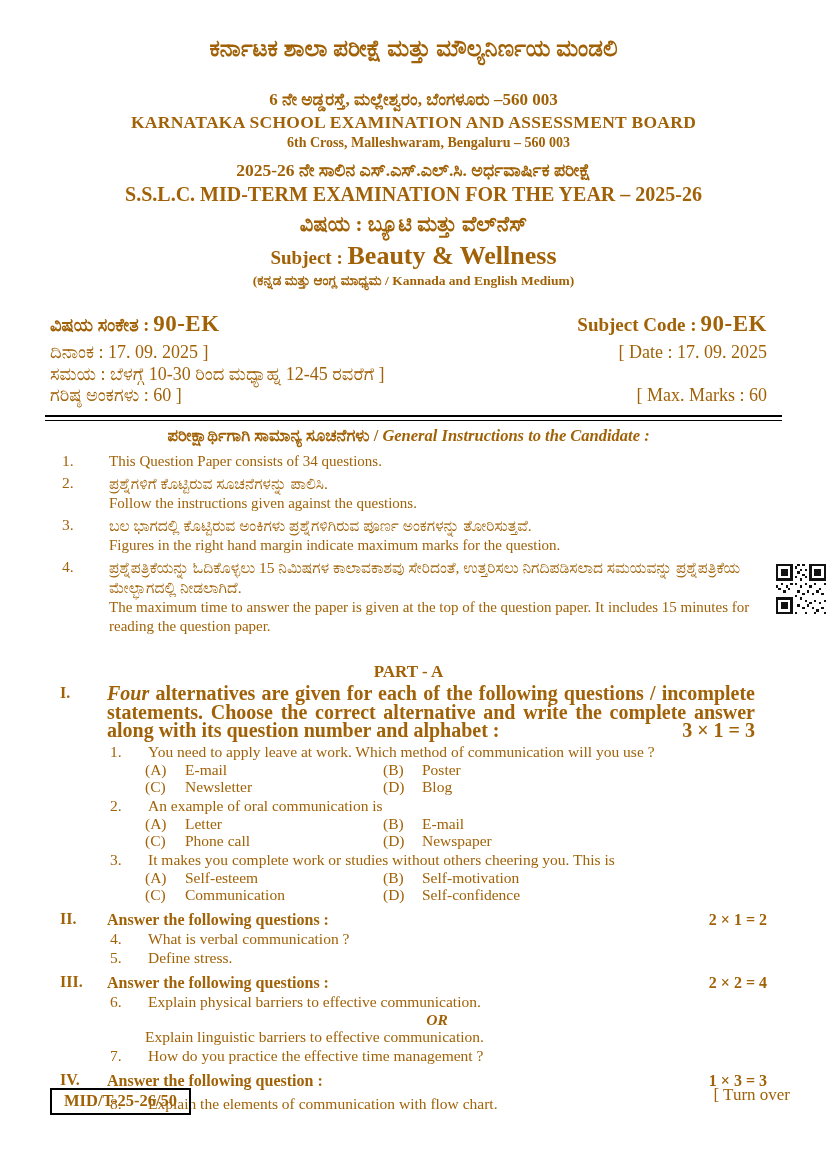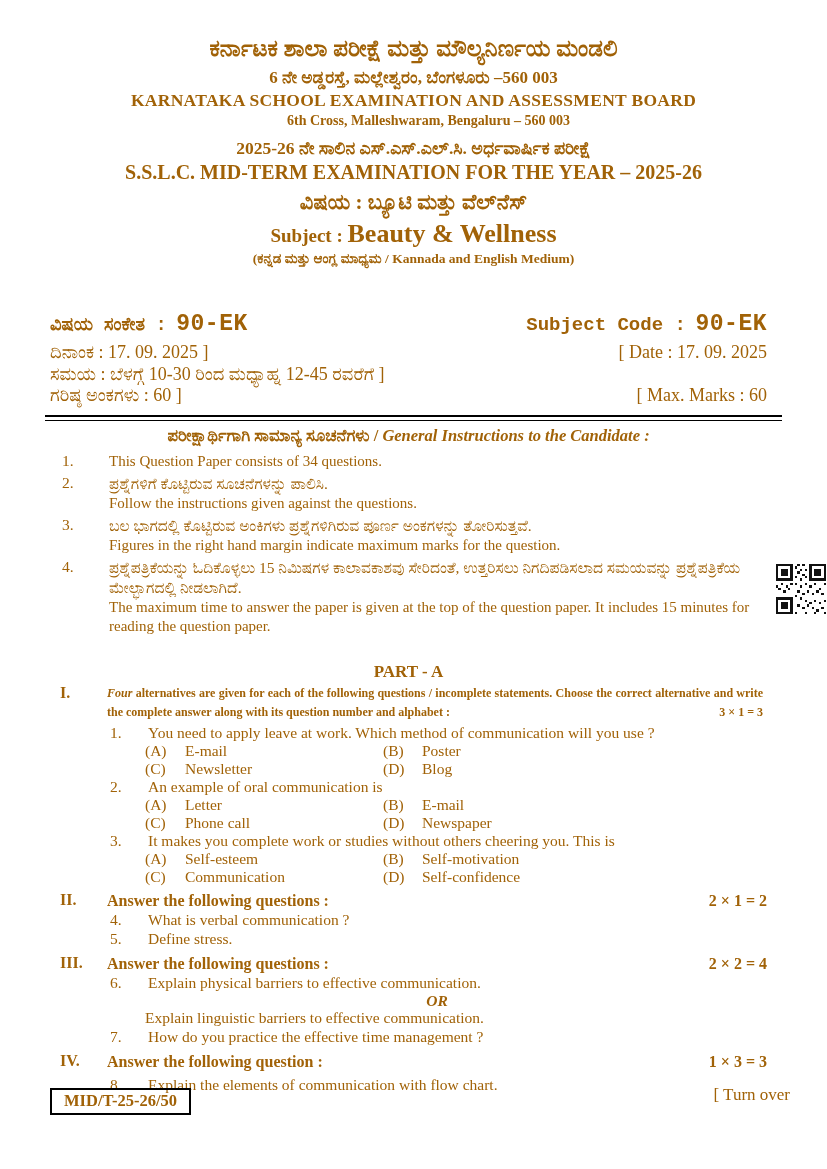--- a/index.html
+++ b/index.html
@@ -2,34 +2,34 @@
 <html><head>
 <meta charset="utf-8">
 <style>
   html,body{margin:0;padding:0;background:#fff;}
   .page{position:relative;width:827px;height:1169px;background:#fff;overflow:hidden;
         font-family:"Liberation Serif","DejaVu Serif",serif;color:#a16207;}
 
   
   #header{position:absolute;top:34px;left:0;width:100%;text-align:center;}
   .h-kn-board{font-size:23px;font-weight:700;line-height:30px;}
-  .h-kn-addr{font-size:17px;font-weight:700;margin-top:4px;}
+  .h-kn-addr{font-size:17px;font-weight:700;margin-top:26px;}
   .h-en-board{font-size:17.5px;font-weight:700;letter-spacing:.3px;margin-top:2px;}
   .h-en-addr{font-size:14px;font-weight:700;margin-top:2px;padding-left:30px;}
   .h-kn-exam{font-size:17.5px;font-weight:700;margin-top:9px;}
   .h-en-exam{font-size:20px;font-weight:700;margin-top:2px;}
   .h-kn-subj{font-size:21px;font-weight:700;margin-top:6px;}
   .h-en-subj{font-size:19px;font-weight:700;margin-top:4px;}
   .h-en-subj .big{font-size:26px;}
   .h-medium{font-size:13.5px;font-weight:700;margin-top:2px;}
 
   
   #meta{position:absolute;top:311px;left:50px;right:60px;}
   .m-row{display:flex;justify-content:space-between;align-items:baseline;}
-  .m-code{margin-bottom:5px;font-family:Liberation Mono, monospace;}
+  .m-code{margin-bottom:5px;}
   .m-code .kl{font-size:18px;font-weight:700;}
   .m-code .el{font-size:19px;font-weight:700;}
   .m-code .v{font-size:23px;font-weight:700;letter-spacing:.5px;}
   .m-line{font-size:18px;line-height:21.5px;}
 
   
   #rule{position:absolute;top:415px;left:45px;right:45px;height:3px;
         border-top:2px solid #000;border-bottom:1px solid #000;}
 
   
@@ -43,21 +43,21 @@
   .ins-en{font-size:15px;line-height:19px;}
 
   #qr{position:absolute;top:562px;right:1px;width:50px;height:54px;}
 
   
   #parta{position:absolute;top:662px;left:50px;right:60px;}
   .pa-title{text-align:center;font-size:17px;font-weight:700;margin-bottom:2px;}
   .sec{display:flex;}
   .sec-roman{width:47px;padding-left:10px;font-weight:700;font-size:16px;flex:none;line-height:18.5px;}
   .sec-body{flex:1;}
-  .lead{font-size:12px;font-weight:700;line-height:18.5px;text-align:justify;position:relative;margin:0 4px 3px 0;}
+  .lead{font-size:20px;font-weight:700;line-height:18.5px;text-align:justify;position:relative;margin:0 12px 3px 0;}
   .lead .marks-abs{position:absolute;right:0;bottom:0;font-weight:700;}
   .lead .it{font-style:italic;}
   .q{display:flex;font-size:15.5px;line-height:18px;margin-top:1px;}
   .qn{width:38px;padding-left:3px;flex:none;}
   .qt{flex:1;}
   .opts{display:grid;grid-template-columns:40px 198px 39px auto;margin-left:38px;
         font-size:15.5px;line-height:17.5px;}
   .sec-head{display:flex;justify-content:space-between;font-weight:700;font-size:16px;
             line-height:19px;}
   .sec.gap{margin-top:6px;}

